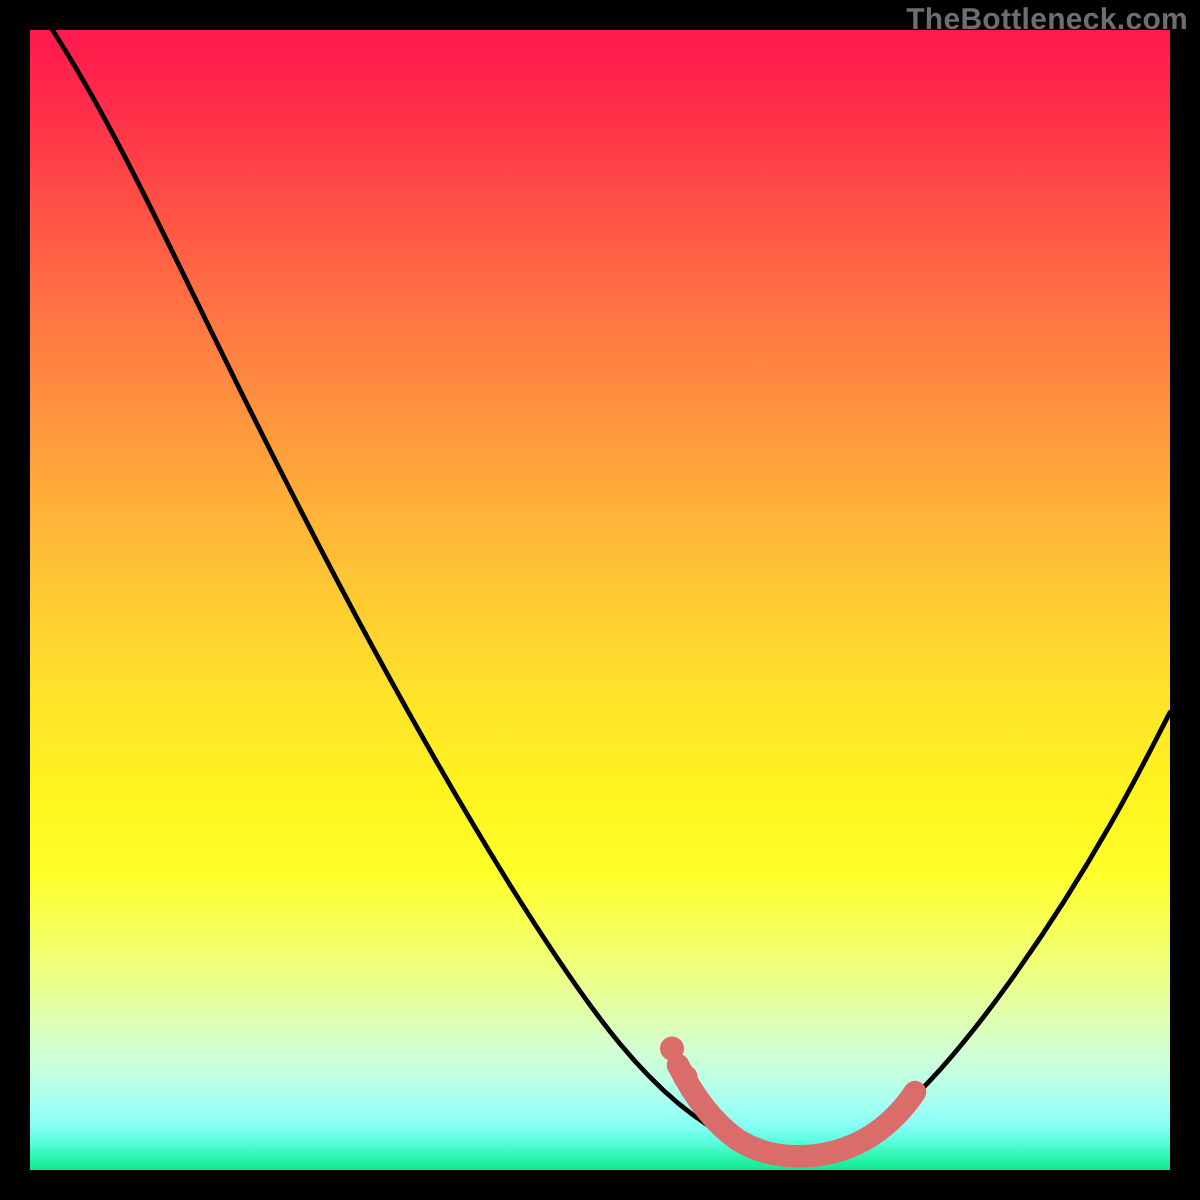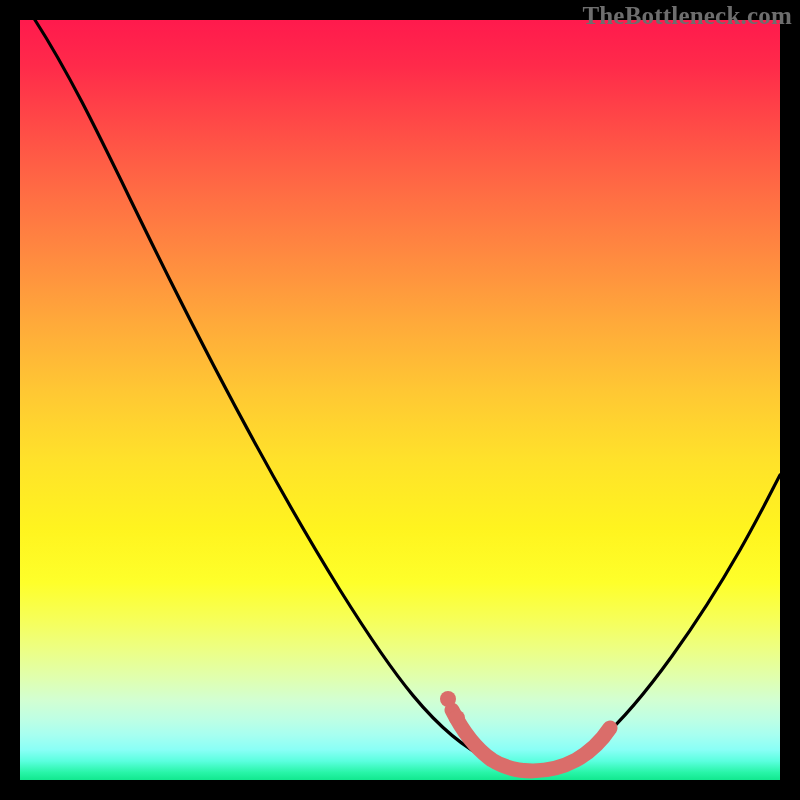--- a/index.html
+++ b/index.html
@@ -35,22 +35,22 @@
       #a8fff0 94%,
       #8afff6 96%,
       #5bffdf 97.5%,
       #28f5a8 99%,
       #12e88f 100%);
   }
   .watermark {
     position: absolute;
     top: 2px;
     right: 8px;
-    font-family: Liberation Serif, serif;
-    font-size: 25px;
+    font-family: Liberation Sans, sans-serif;
+    font-size: 20px;
     font-weight: 600;
     color: #6e6e6e;
     letter-spacing: 0.2px;
     user-select: none;
   }
   svg.curve {
     position: absolute;
     left: 0;
     top: 0;
     width: 760px;

